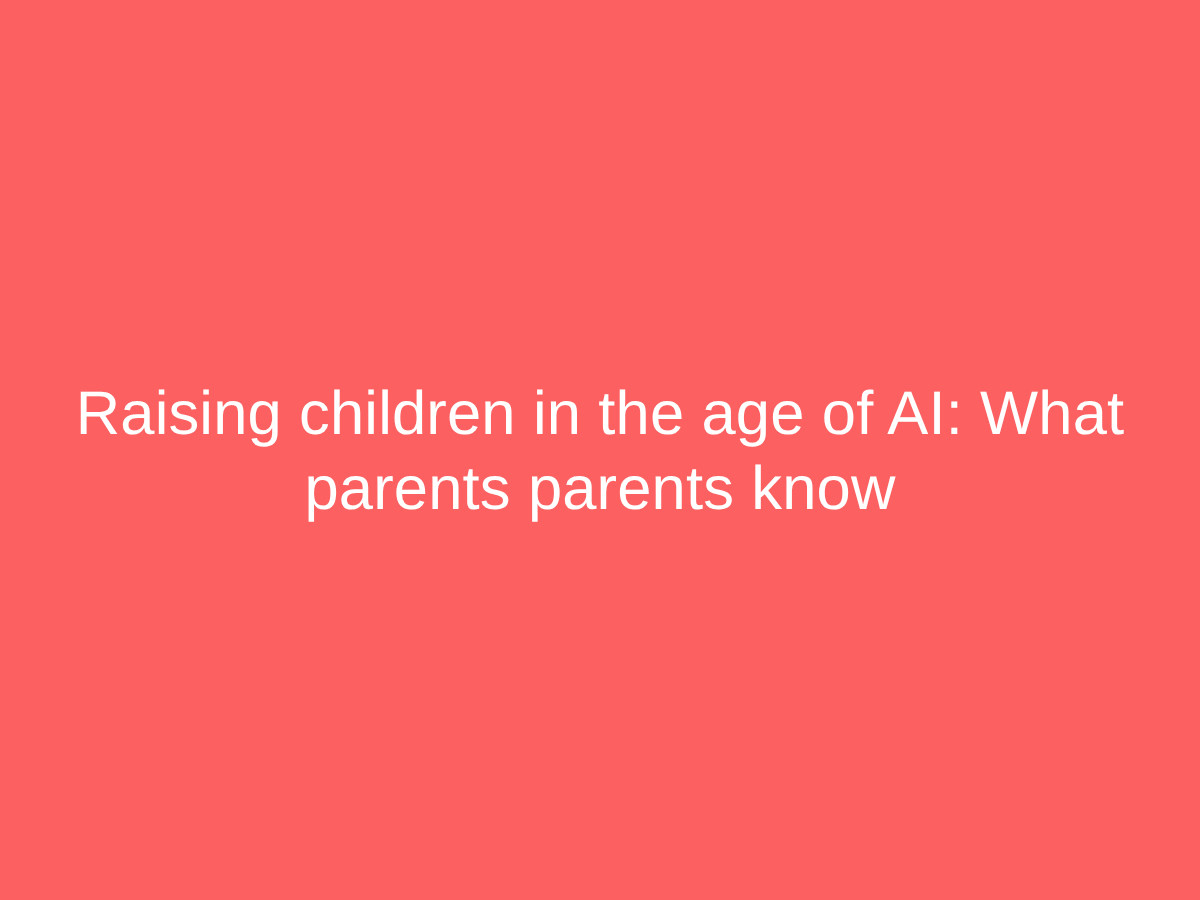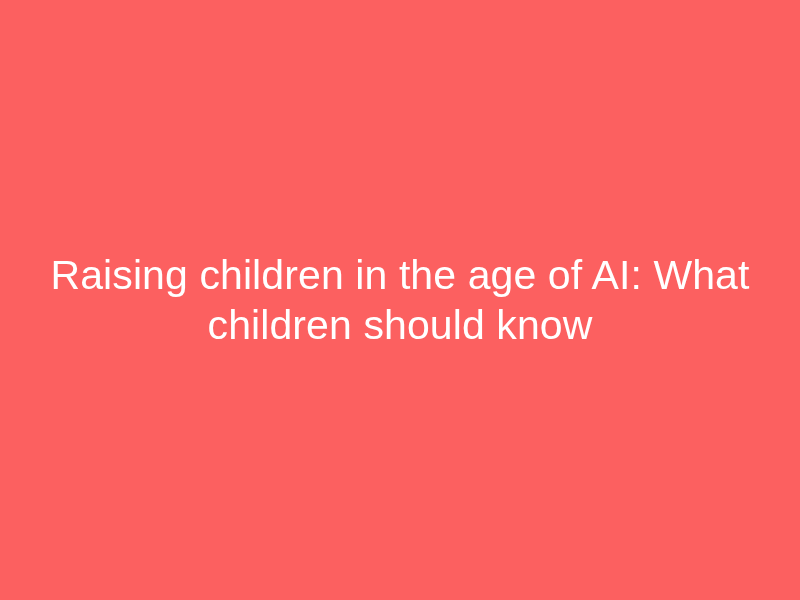--- a/index.html
+++ b/index.html
@@ -36,14 +36,14 @@
     font-size: 41px;
     line-height: 50px;
     letter-spacing: 0.1px;
     -webkit-font-smoothing: antialiased;
   }
 </style>
 </head>
 <body>
 
 <div id="hero-card" style="background: rgb(252, 96, 96);">
-  <h1 id="headline" style="color: rgb(255, 255, 255);">Raising children in the age of AI: What children should know</h1>
+  <h1 id="headline" style="color: rgb(255, 255, 255);">Raising children in the age of AI: What parents parents know</h1>
 </div>
 
 </body></html>

